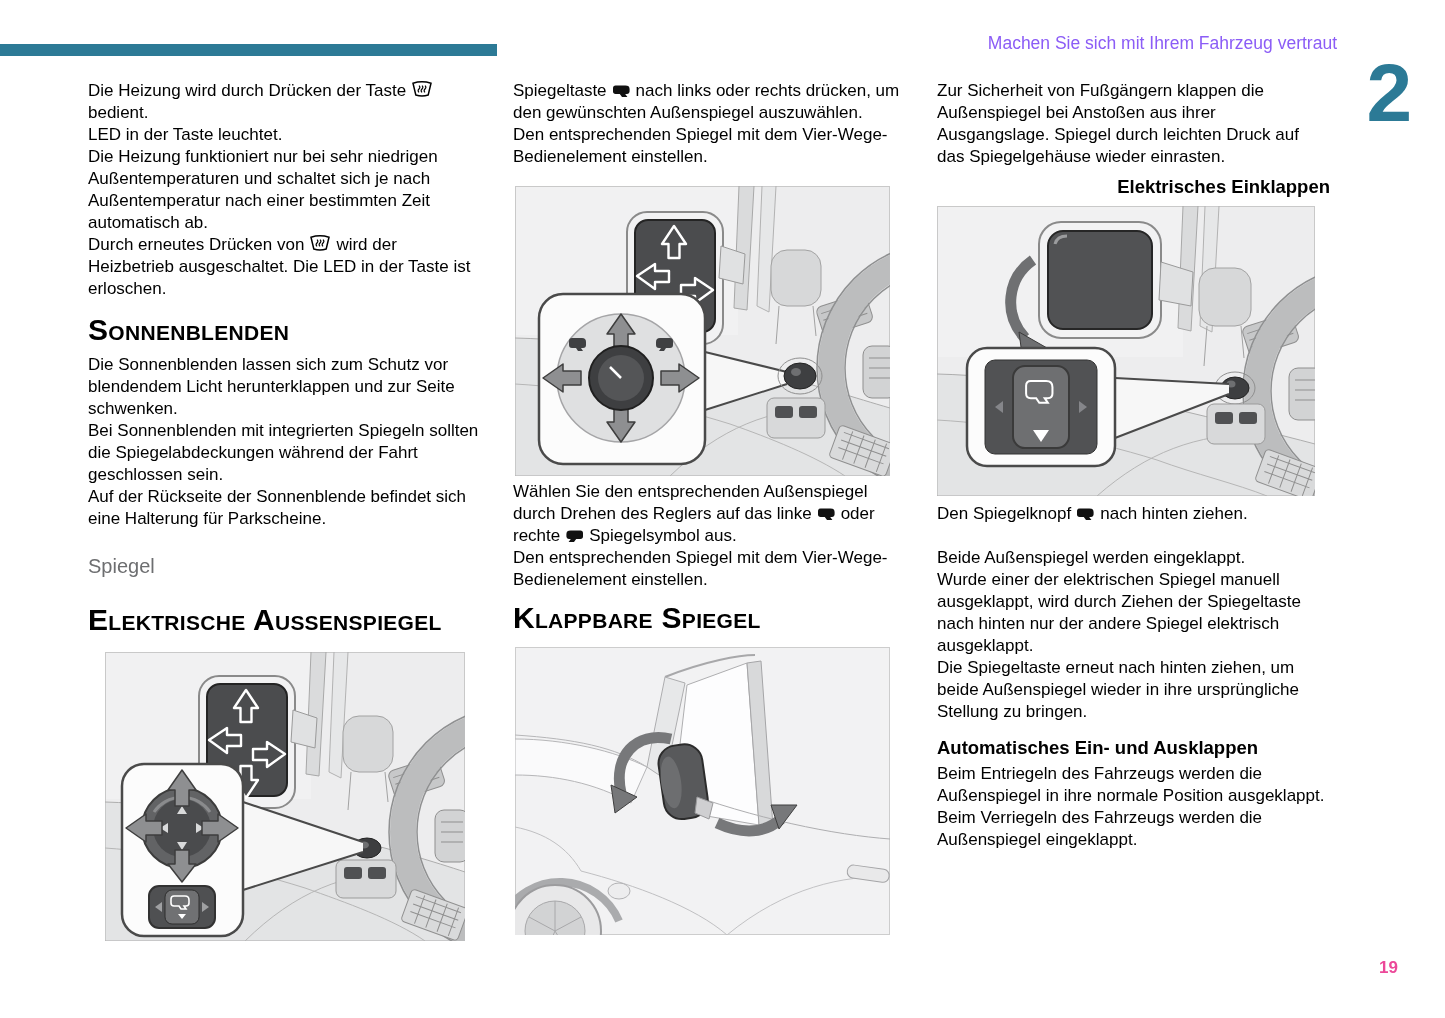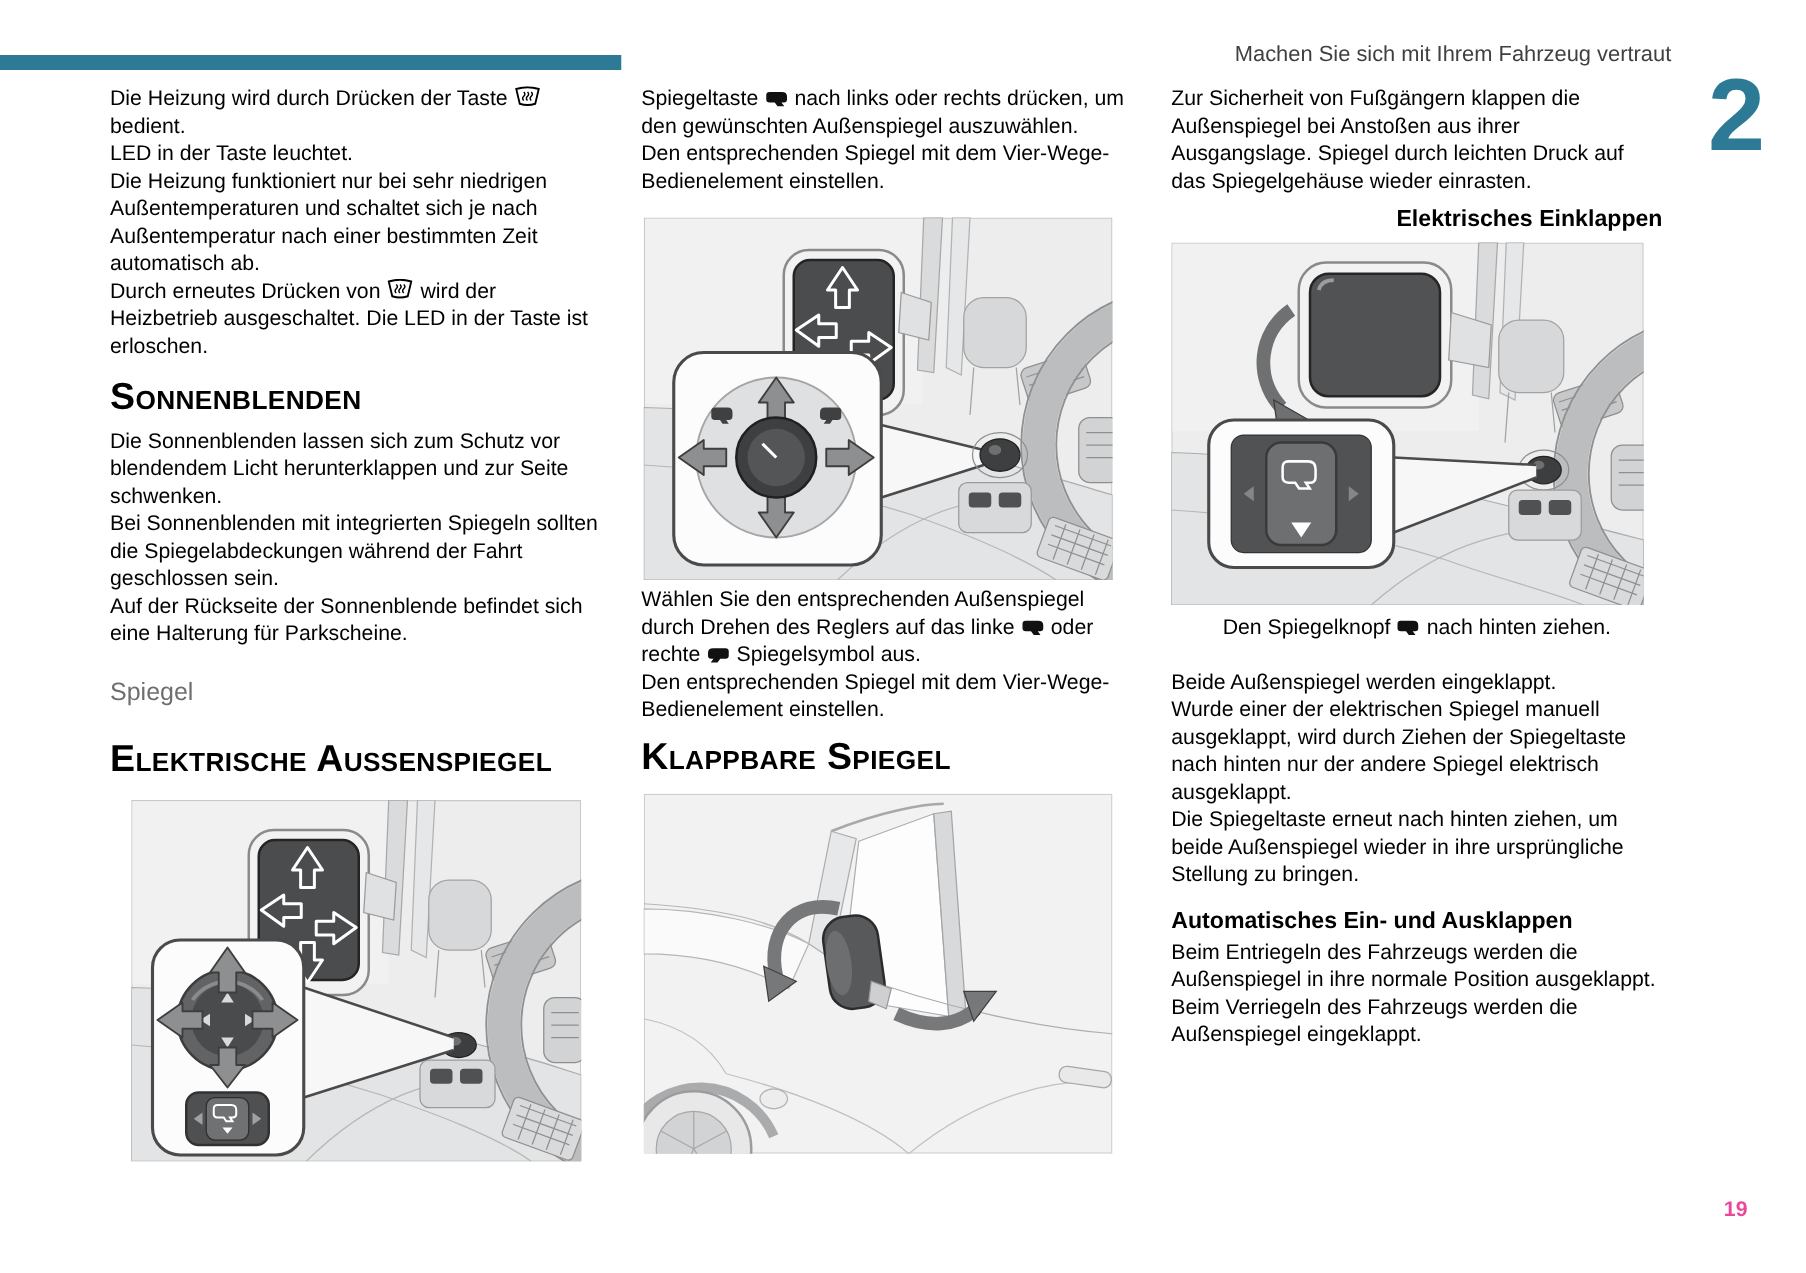--- a/index.html
+++ b/index.html
@@ -1,42 +1,42 @@
 <!DOCTYPE html>
 <html><head>
 <meta charset="utf-8">
 <style>
   html,body{margin:0;padding:0;}
   body{
     width:1445px;height:1018px;position:relative;background:#ffffff;
     font-family:"Liberation Sans", sans-serif;color:#000;overflow:hidden;
   }
   .topbar{position:absolute;left:0;top:44px;width:497px;height:12px;background:#2c7a96;}
-  .header-title{position:absolute;top:33px;right:108px;font-size:17.5px;color:#404040;}
+  .header-title{position:absolute;top:33px;right:108px;font-size:17.5px;color:#8b5cf6;}
   .chapter-num{position:absolute;top:52px;right:33px;font-size:82px;line-height:1;font-weight:700;color:#2c7a96;}
   .page-num{position:absolute;top:958px;right:47px;font-size:17px;font-weight:700;color:#ec4899;}
 
-  .col{position:absolute;top:68px;width:393px;font-size:17px;line-height:22px;}
+  .col{position:absolute;top:80px;width:393px;font-size:17px;line-height:22px;}
   #col1{left:88px;}
   #col2{left:513px;}
   #col3{left:937px;}
   p{margin:0;}
 
   .sc-heading{font-variant:small-caps;font-weight:700;font-size:30px;line-height:30px;letter-spacing:.3px;}
   .big-gray{font-size:20px;line-height:36px;font-weight:400;color:#6d6e70;}
   .sub-heading{font-weight:700;font-size:18.5px;line-height:24px;}
 
   #h-sonnenblenden{margin:15px 0 9px;}
   #spiegel-title{margin:18px 0 0;}
   #h-elektrische{margin:21px 0 0;}
   #h-klappbare{margin:12px 0 0;}
   #h-elektrisches-einklappen{margin:7px 0 0;text-align:right;}
   #h-automatisch{margin:13px 0 3px;}
   #c3p3{margin-top:22px;}
-  #c3p2{margin-top:2px;text-align:center;}
+  #c3p2{margin-top:2px;}
 
   .fig{display:block;}
   #fig1{margin:17px 0 0 17px;}
   #fig2{margin:18px 0 5px 2px;}
   #fig3{margin:14px 0 0 2px;}
   #fig4{margin:7px 0 7px 0;}
   .fig svg{display:block;}
 
   .inline-icon{display:inline-block;vertical-align:-2px;margin:0 4px;line-height:0;}
   .inline-icon svg{display:block;}

